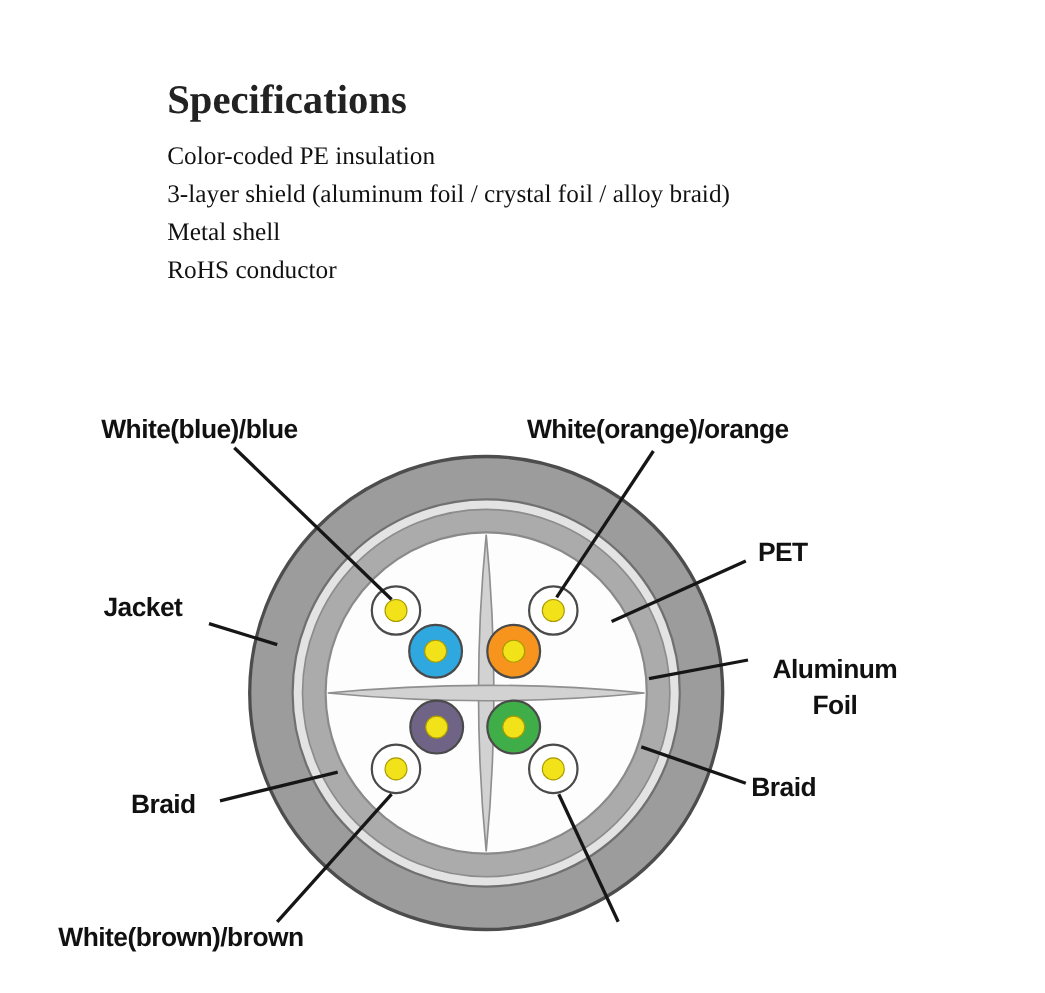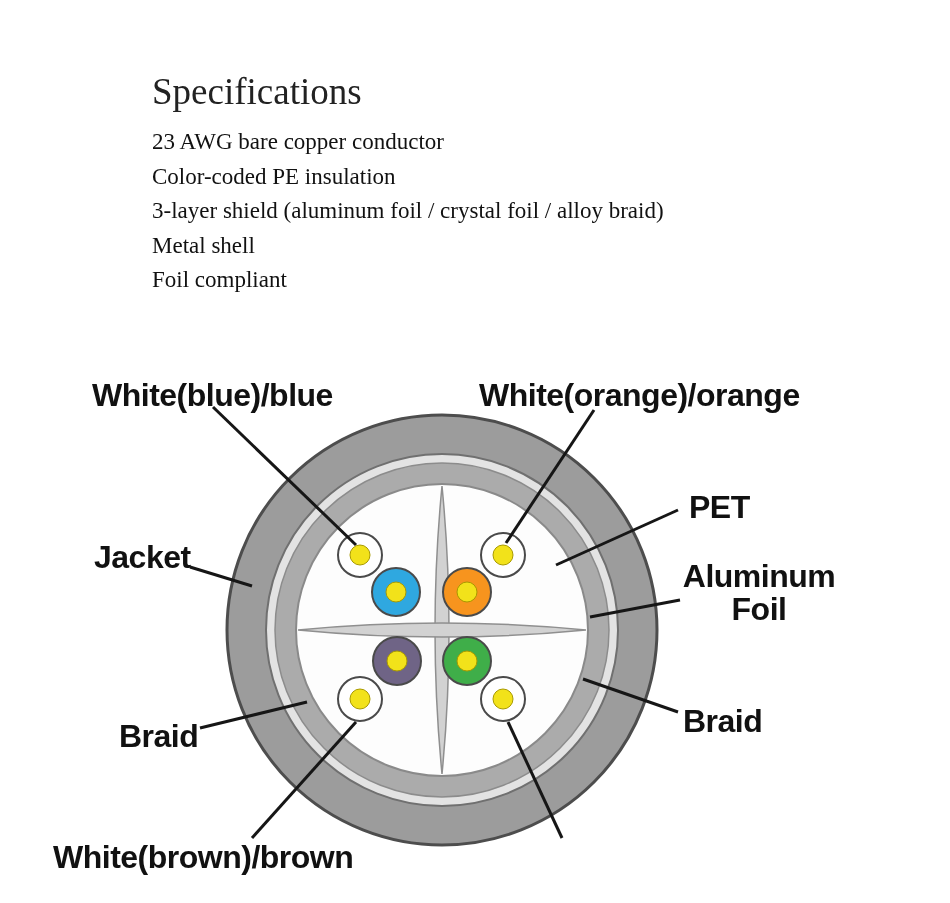--- a/index.html
+++ b/index.html
@@ -13,62 +13,62 @@
   }
   .specs {
     position: absolute;
     left: 152px;
     top: 70px;
     color: #1c1c1c;
     font-family: "Liberation Serif", serif;
   }
   .specs-title {
     font-size: 37px;
-    font-weight: 400;
+    font-weight: 700;
     margin-bottom: 12px;
     color: #222;
   }
   .spec-line {
     font-size: 23px;
     line-height: 34.5px;
     color: #111;
   }
   .diagram-svg {
     position: absolute;
     left: 0;
     top: 0;
   }
   .dlabel {
     position: absolute;
     font-family: "Liberation Sans", sans-serif;
     font-weight: bold;
-    font-size: 32px;
+    font-size: 24px;
     color: #111;
     white-space: nowrap;
     letter-spacing: -0.5px;
   }
   .aluminum {
     text-align: center;
     width: 162px;
     line-height: 33px;
     white-space: normal;
+    margin-top: 32px;
   }
 </style>
 </head>
 <body>
 
 <div class="page">
 
   <div class="specs">
     <div class="specs-title">Specifications</div>
-    <div class="spec-line">23 AWG bare copper conductor</div>
     <div class="spec-line">Color-coded PE insulation</div>
     <div class="spec-line">3-layer shield (aluminum foil / crystal foil / alloy braid)</div>
     <div class="spec-line">Metal shell</div>
-    <div class="spec-line">Foil compliant</div>
+    <div class="spec-line">RoHS conductor</div>
   </div>
 
   <svg class="diagram-svg" width="950" height="903" viewBox="0 0 950 903">
 
     <g>
       <circle cx="442" cy="630" r="215" stroke="#4d4d4d" stroke-width="3" fill="#9c9c9c"></circle>
       <circle cx="442" cy="630" r="176" stroke="#707070" stroke-width="2" fill="#e3e3e3"></circle>
       <circle cx="442" cy="630" r="167" stroke="#8c8c8c" stroke-width="1.5" fill="#ababab"></circle>
       <circle cx="442" cy="630" r="146" stroke="#8a8a8a" stroke-width="2" fill="#fdfdfd"></circle>
     </g>

